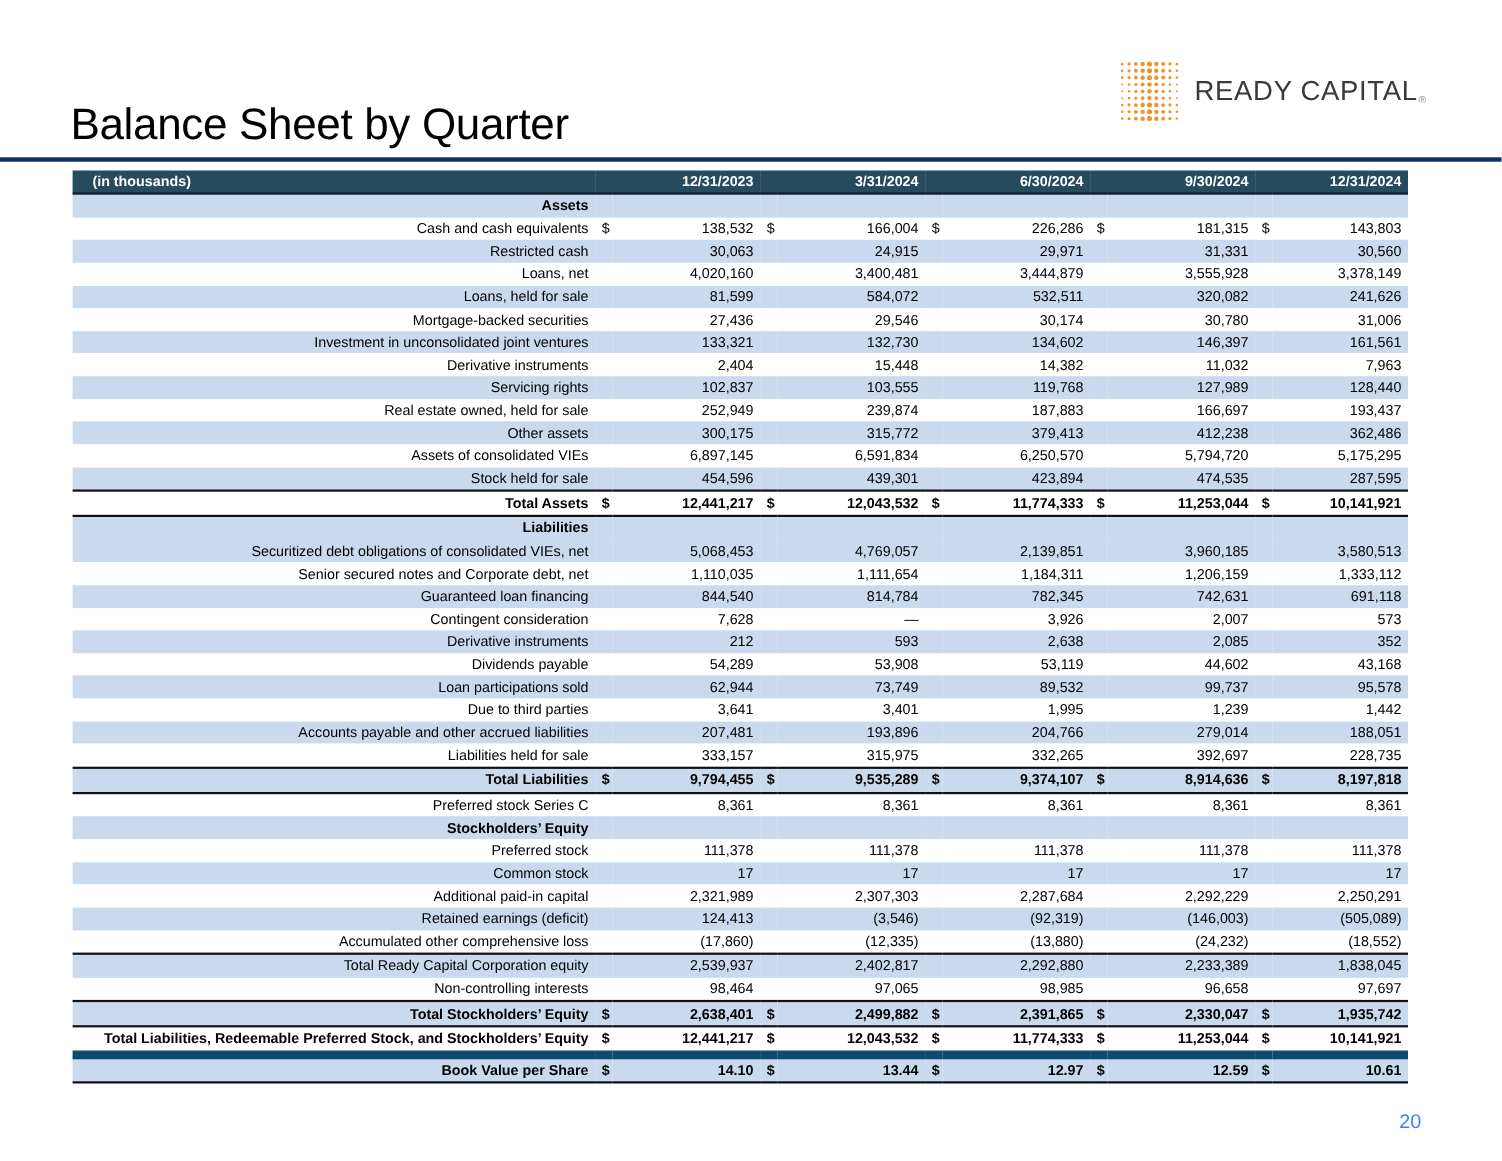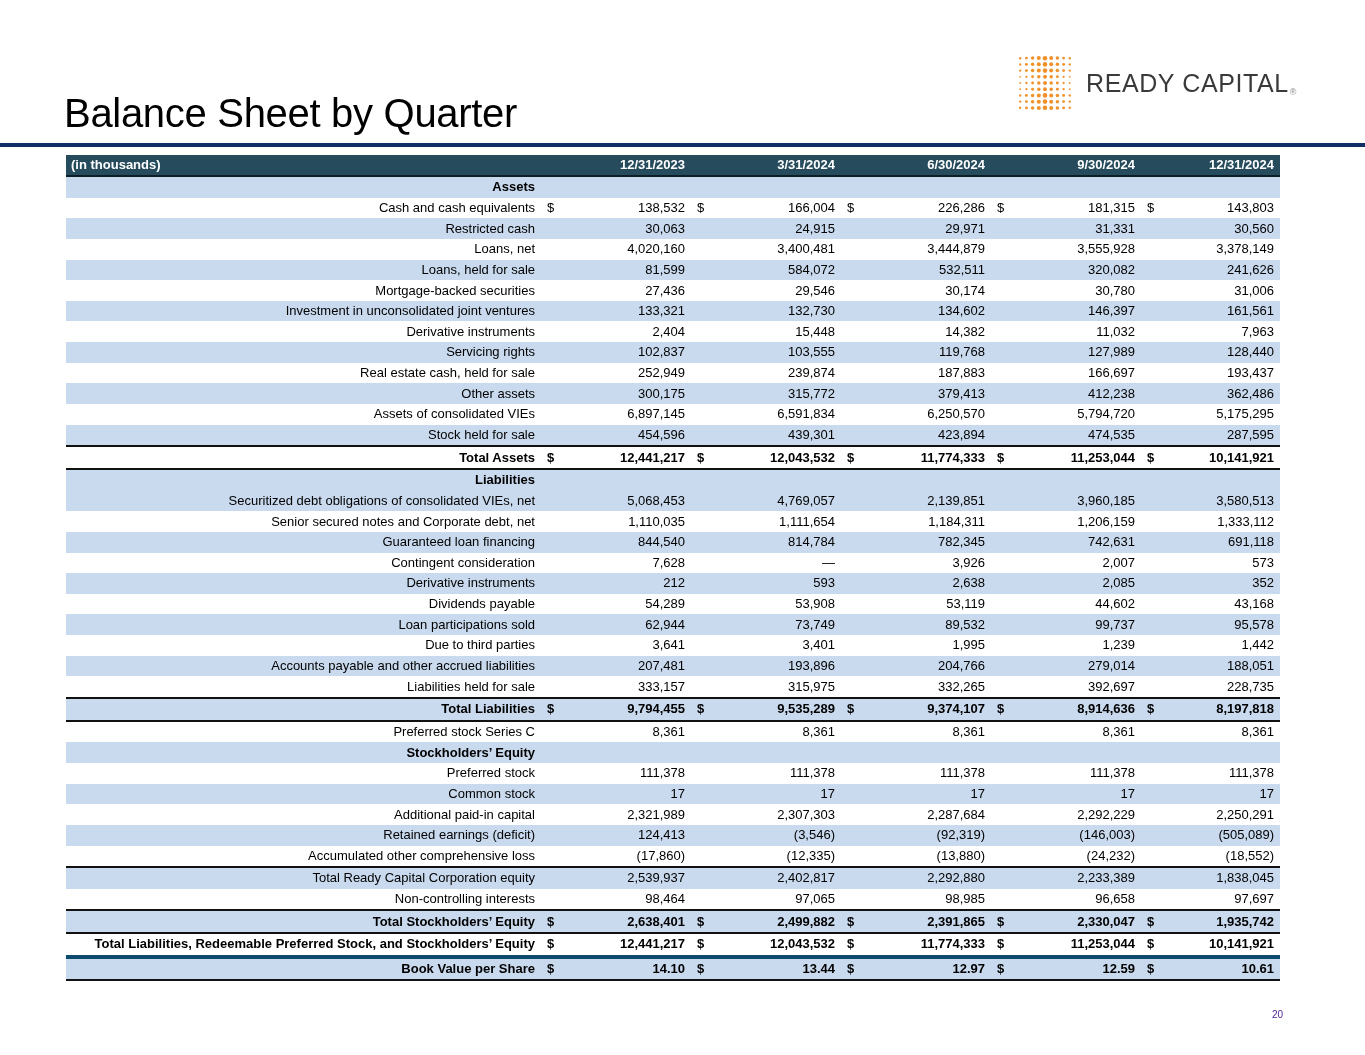--- a/index.html
+++ b/index.html
@@ -21,33 +21,33 @@
 
   table.bs {
     position: absolute; left: 66px; top: 155px; width: 1210px;
     border-collapse: collapse; font-size: 13px; table-layout: fixed;
   }
   table.bs td, table.bs th { padding: 0 6px; height: 20.65px; line-height: 20px; white-space: nowrap; }
   table.bs thead th {
     background: #254b5c; color: #fff; font-weight: 700; text-align: right; height: 20px;
     border-bottom: 2px solid #0c1f29;
   }
-  table.bs thead th.lbl { text-align: left; padding-left: 5px; }
+  table.bs thead th.lbl { text-align: left; padding-left: 18px; }
   tr.shade td { background: #c9daee; }
   tr.white td { background: #ffffff; }
   td.label { text-align: right; margin-left: 44px; }
   td.indent { padding-left: 36px; }
   td.section { font-weight: 700; padding-left: 5px; }
   td.dollar { text-align: left; width: 14px; }
   td.num { text-align: right; }
   tr.bold td { font-weight: 700; }
   tr.topline td { border-top: 2px solid #111; }
   tr.bottomline td { border-bottom: 2px solid #111; }
-  tr.dbl td { border-top: 4px solid #0c4a6e; }
-  .pagenum { position: absolute; left: 1272px; top: 1009px; font-size: 10px; color: #4c1d95; }
+  tr.dbl td { border-top: 8px solid #0c4a6e; }
+  .pagenum { position: absolute; left: 1272px; top: 1009px; font-size: 18px; color: #3b82f6; }
 </style>
 </head>
 <body>
 
 <div class="title">Balance Sheet by Quarter</div>
 
 <div class="logo">
   <span>
     <svg id="logo-dots" width="58" height="58" viewBox="0 0 58 58">
         <circle cx="4.2" cy="4.3" r="1.18" fill="#f0922c"></circle>
@@ -274,21 +274,21 @@
         <td class="dollar"></td>
         <td class="num">103,555</td>
         <td class="dollar"></td>
         <td class="num">119,768</td>
         <td class="dollar"></td>
         <td class="num">127,989</td>
         <td class="dollar"></td>
         <td class="num">128,440</td>
       </tr>
       <tr class="white">
-        <td class="label indent">Real estate cash, held for sale</td>
+        <td class="label indent">Real estate owned, held for sale</td>
         <td class="dollar"></td>
         <td class="num">252,949</td>
         <td class="dollar"></td>
         <td class="num">239,874</td>
         <td class="dollar"></td>
         <td class="num">187,883</td>
         <td class="dollar"></td>
         <td class="num">166,697</td>
         <td class="dollar"></td>
         <td class="num">193,437</td>

